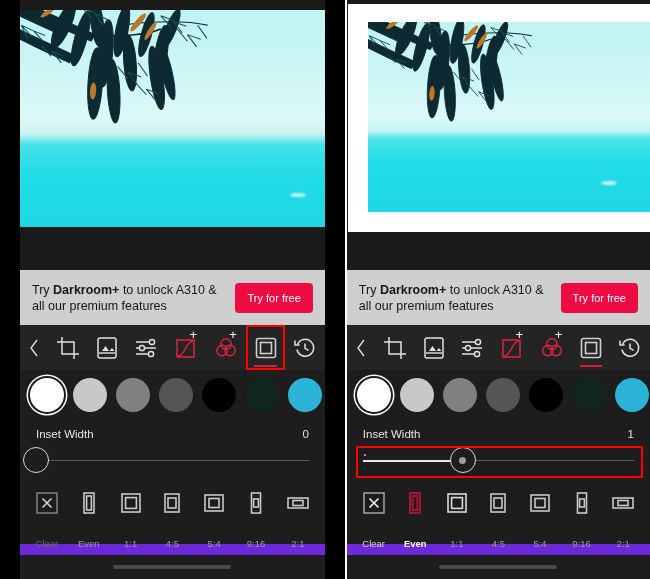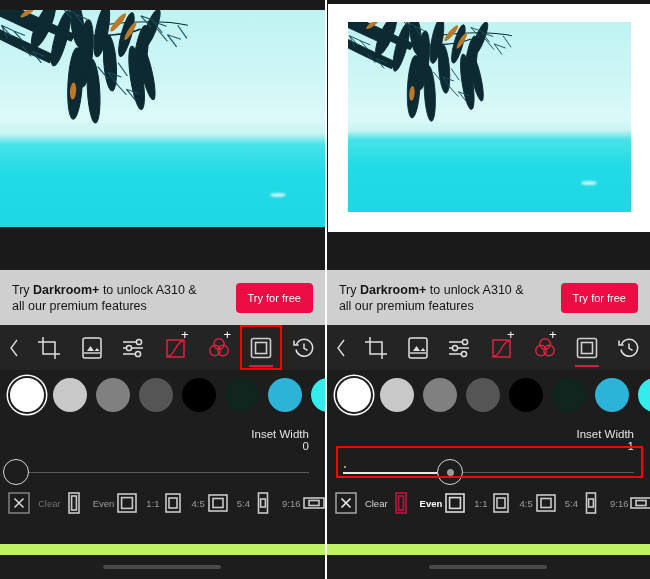--- a/index.html
+++ b/index.html
@@ -5,23 +5,24 @@
   * { box-sizing: border-box; margin: 0; padding: 0; }
   html, body {
     width: 650px; height: 579px;
     background: #000;
     font-family: "Liberation Sans", sans-serif;
     overflow: hidden;
   }
   .screens { display: flex; width: 650px; height: 579px; }
   .panel {
     width: 362px; height: 579px;
-    background: #bef264;
+    background: #6d28d9;
     position: relative;
     overflow: hidden;
+    margin-left: 20px;
   }
   .panel.right { border-left: 2px solid #ffffff; }
 
   
   .photo-area {
     position: relative;
     width: 100%;
     height: 270px;
     background: #1a1a1a;
     overflow: hidden;
@@ -155,25 +156,24 @@
   
   .slider-sect {
     background: #1d1d1d;
     padding: 6px 14px 0 14px;
     height: 62px;
     position: relative;
   }
   .slider-head {
     display: flex;
     justify-content: space-between;
-    align-items: flex-end;
+    align-items: center;
     color: #e3e3e3;
     font-size: 11.5px;
     padding: 2px 2px 0 2px;
-    flex-direction: column;
   }
   .slider-value { color: #e3e3e3; font-size: 11.5px; }
   .slider-row {
     position: relative;
     height: 34px;
     margin-top: 4px;
   }
   .slider-track {
     position: absolute;
     left: 2px; right: 2px; top: 16px;
@@ -223,22 +223,23 @@
   .ratios {
     background: #1d1d1d;
     display: flex;
     align-items: flex-start;
     padding: 8px 6px 0 6px;
     height: 62px;
   }
   .ratio {
     flex: 1;
     display: flex;
+    flex-direction: column;
     align-items: center;
-    gap: 6px;
+    gap: 22px;
     cursor: pointer;
   }
   .ratio-glyph {
     width: 26px; height: 26px;
     display: flex; align-items: center; justify-content: center;
   }
   .ratio-label {
     font-size: 9.5px;
     color: #9c9c9c;
   }

